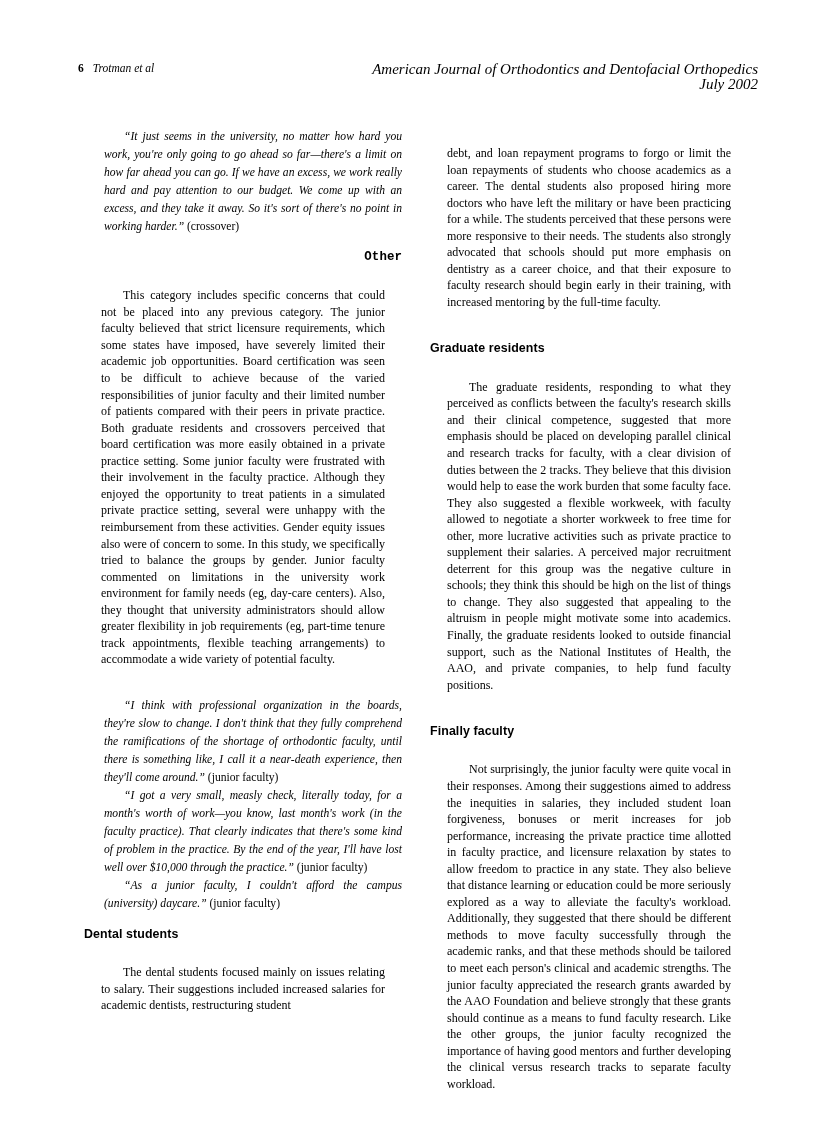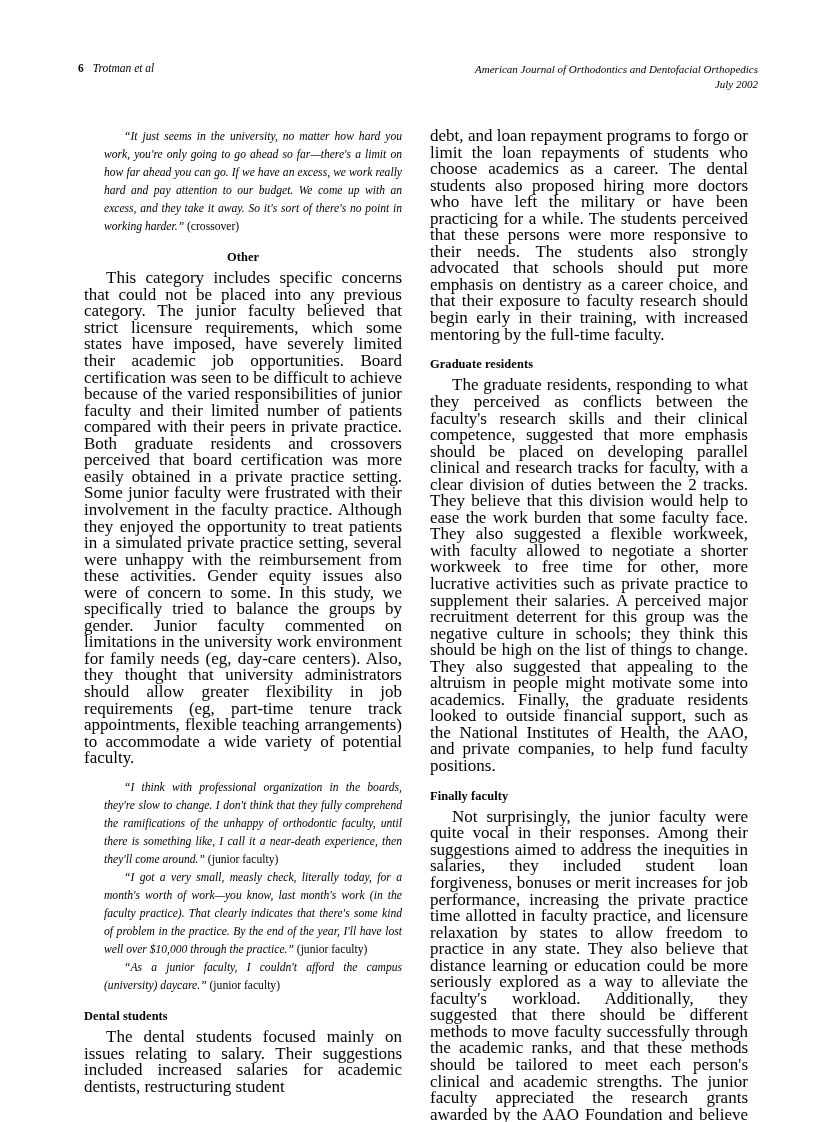--- a/index.html
+++ b/index.html
@@ -44,39 +44,39 @@
     font-weight: bold;
     font-style: normal;
     margin-right: 9px;
     font-size: 11.5px;
   }
   .runhead-right {
     position: absolute;
     right: 0;
     top: 0;
     text-align: right;
-    font-size: 11px;
+    font-size: 15px;
     font-style: italic;
     line-height: 15px;
   }
   .runhead-right div { white-space: nowrap; }
 
   
   .col {
     position: absolute;
     top: 128px;
     width: 318px;
   }
   .col-left  { left: 84px; }
   .col-right { left: 430px; }
 
   
   p.body {
-    margin: 0;
-    font-size: 17px;
+    margin: 17px;
+    font-size: 12px;
     line-height: 16.55px;
     text-align: justify;
     text-indent: 22px;
     hyphens: none;
     -webkit-hyphens: none;
   }
   p.body.cont { text-indent: 0; }
 
   p.quote {
     margin: 0 0 0 20px;
@@ -85,30 +85,30 @@
     font-style: italic;
     text-align: justify;
     text-indent: 20px;
   }
   p.quote .attrib {
     font-style: normal;
   }
 
   h2.head-major {
     margin: 0;
-    font-family: Liberation Serif, serif;
+    font-family: Liberation Mono, monospace;
     font-weight: bold;
     font-size: 12.4px;
     line-height: 16.3px;
     letter-spacing: 0.1px;
-    text-align: center;
+    text-align: right;
   }
   h3.head-sub {
     margin: 0;
-    font-family: Liberation Serif, serif;
+    font-family: Liberation Sans, sans-serif;
     font-weight: bold;
     font-size: 12.4px;
     line-height: 16.3px;
     letter-spacing: 0.1px;
     text-align: left;
   }
 
   .sp-before-head { height: 13px; }
   .sp-after-head  { height: 5px; }
   .sp-quote-top   { height: 12px; }
@@ -132,21 +132,21 @@
 
     <p class="quote"><span>“It just seems in the university, no matter how hard you work, you're only going to go ahead so far—there's a limit on how far ahead you can go. If we have an excess, we work really hard and pay attention to our budget. We come up with an excess, and they take it away. So it's sort of there's no point in working harder.”</span><span class="attrib"> (crossover)</span></p>
 
     <div class="sp-before-head"></div>
     <h2 class="head-major">Other</h2>
     <div class="sp-after-head"></div>
 
     <p class="body">This category includes specific concerns that could not be placed into any previous category. The junior faculty believed that strict licensure requirements, which some states have imposed, have severely limited their academic job opportunities. Board certification was seen to be difficult to achieve because of the varied responsibilities of junior faculty and their limited number of patients compared with their peers in private practice. Both graduate residents and crossovers perceived that board certification was more easily obtained in a private practice setting. Some junior faculty were frustrated with their involvement in the faculty practice. Although they enjoyed the opportunity to treat patients in a simulated private practice setting, several were unhappy with the reimbursement from these activities. Gender equity issues also were of concern to some. In this study, we specifically tried to balance the groups by gender. Junior faculty commented on limitations in the university work environment for family needs (eg, day-care centers). Also, they thought that university administrators should allow greater flexibility in job requirements (eg, part-time tenure track appointments, flexible teaching arrangements) to accommodate a wide variety of potential faculty.</p>
 
     <div class="sp-quote-top"></div>
-    <p class="quote"><span>“I think with professional organization in the boards, they're slow to change. I don't think that they fully comprehend the ramifications of the unhappy of orthodontic faculty, until there is something like, I call it a near-death experience, then they'll come around.”</span><span class="attrib"> (junior faculty)</span></p>
+    <p class="quote"><span>“I think with professional organization in the boards, they're slow to change. I don't think that they fully comprehend the ramifications of the shortage of orthodontic faculty, until there is something like, I call it a near-death experience, then they'll come around.”</span><span class="attrib"> (junior faculty)</span></p>
 
     <p class="quote"><span>“I got a very small, measly check, literally today, for a month's worth of work—you know, last month's work (in the faculty practice). That clearly indicates that there's some kind of problem in the practice. By the end of the year, I'll have lost well over $10,000 through the practice.”</span><span class="attrib"> (junior faculty)</span></p>
 
     <p class="quote"><span>“As a junior faculty, I couldn't afford the campus (university) daycare.”</span><span class="attrib"> (junior faculty)</span></p>
 
     <div class="sp-before-head"></div>
     <h3 class="head-sub">Dental students</h3>
     <div class="sp-after-head"></div>
 
     <p class="body">The dental students focused mainly on issues relating to salary. Their suggestions included increased salaries for academic dentists, restructuring student</p>

